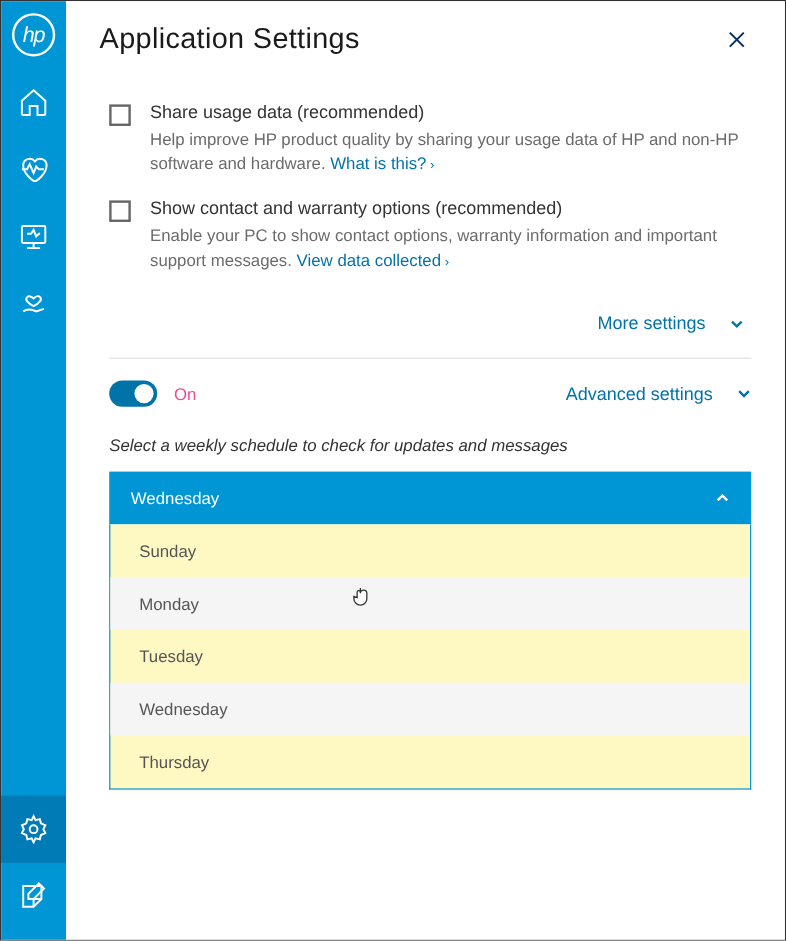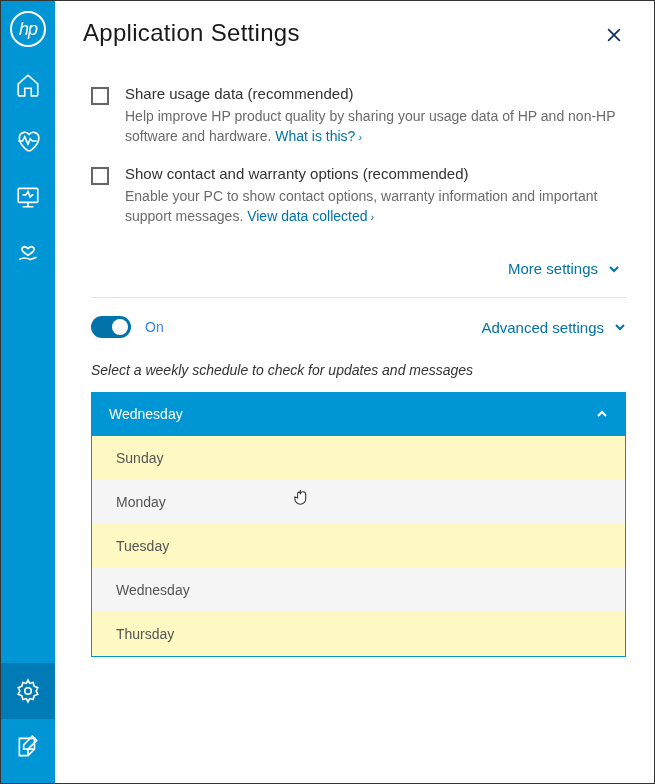--- a/index.html
+++ b/index.html
@@ -5,42 +5,42 @@
 * { box-sizing: border-box; margin: 0; padding: 0; }
 body { font-family: -apple-system, BlinkMacSystemFont, 'Segoe UI', sans-serif; background: #fff; width: 655px; height: 784px; overflow: hidden; position: relative; }
 .app { display: flex; height: 100%; border: 1px solid #333; }
 .sidebar { width: 54px; background: #0096d6; display: flex; flex-direction: column; align-items: center; gap: 0; }
 .sidebar-item { width: 54px; height: 56px; display: flex; align-items: center; justify-content: center; cursor: pointer; }
 .sidebar-item.active { background: #007bb5; }
 .sidebar-bottom { margin-top: auto; padding-bottom: 8px; }
 .hp-logo { width: 36px; height: 36px; border: 2px solid #fff; border-radius: 50%; display: flex; align-items: center; justify-content: center; color: #fff; font-style: italic; font-weight: 300; font-size: 18px; letter-spacing: -1px; }
 .icon { width: 26px; height: 26px; stroke: #fff; fill: none; stroke-width: 1.5; }
 .main { flex: 1; background: #fff; display: flex; flex-direction: column; overflow: hidden; }
-.header { display: flex; align-items: flex-end; justify-content: space-between; padding: 18px 28px 14px 28px; }
+.header { display: flex; align-items: center; justify-content: space-between; padding: 18px 28px 14px 28px; }
 .header h1 { font-size: 24px; font-weight: 300; color: #1a1a1a; letter-spacing: 0.3px; }
 .close-btn { width: 24px; height: 24px; cursor: pointer; display: flex; align-items: center; justify-content: center; }
 .close-btn svg { stroke: #0a2f5c; stroke-width: 2; }
 .content { padding: 24px 28px 0 36px; overflow-y: auto; flex: 1; }
 .check-row { display: flex; gap: 16px; margin-bottom: 18px; }
 .checkbox { width: 18px; height: 18px; border: 2px solid #666; flex-shrink: 0; margin-top: 2px; cursor: pointer; }
 .check-text { flex: 1; }
 .check-title { font-size: 15px; color: #333; font-weight: 500; margin-bottom: 4px; }
 .check-desc { font-size: 14px; color: #6b6b6b; line-height: 1.45; }
 .link { color: #0073a8; cursor: pointer; }
 .link::after { content: ' ›'; font-size: 11px; }
 .more-row { display: flex; justify-content: flex-end; padding: 16px 6px 16px 0; }
-.more-link { color: #0073a8; font-size: 15px; cursor: pointer; display: flex; align-items: center; gap: 10px; }
+.more-link { color: #0073a8; font-size: 15px; cursor: pointer; display: flex; align-items: center; gap: 20px; }
 .chev { width: 12px; height: 12px; stroke: #0073a8; stroke-width: 2; fill: none; }
 .divider { height: 1px; background: #e0e0e0; margin: 4px 0 18px 0; }
 .section-title { font-size: 16px; color: #555; font-weight: 400; margin-bottom: 18px; }
 .toggle-row { display: flex; align-items: center; justify-content: space-between; margin-bottom: 24px; }
 .toggle-left { display: flex; align-items: center; gap: 14px; }
 .toggle { width: 40px; height: 22px; background: #0073a8; border-radius: 11px; position: relative; cursor: pointer; }
 .toggle::after { content: ''; position: absolute; width: 16px; height: 16px; background: #fff; border-radius: 50%; top: 3px; right: 3px; }
-.toggle-label { font-size: 14px; color: #3b82f6; }
+.toggle-label { font-size: 14px; color: #ec4899; }
 .schedule-label { font-size: 14px; color: #333; margin-bottom: 14px; font-style: italic; }
 .dropdown { position: relative; }
 .dropdown-header { background: #0096d6; color: #fff; padding: 14px 18px; display: flex; align-items: center; justify-content: space-between; cursor: pointer; font-size: 14px; }
 .dropdown-header .chev { stroke: #fff; }
 .dropdown-list { border: 1px solid #0096d6; border-top: none; background: #fef9c3; }
 .dropdown-option { padding: 14px 24px; font-size: 14px; color: #555; cursor: pointer; }
 .dropdown-option:nth-child(even) { background: #f5f5f5; }
 .cursor-img { position: absolute; left: 294px; top: 488px; width: 18px; height: 20px; pointer-events: none; z-index: 10; }
 </style>
 </head>

